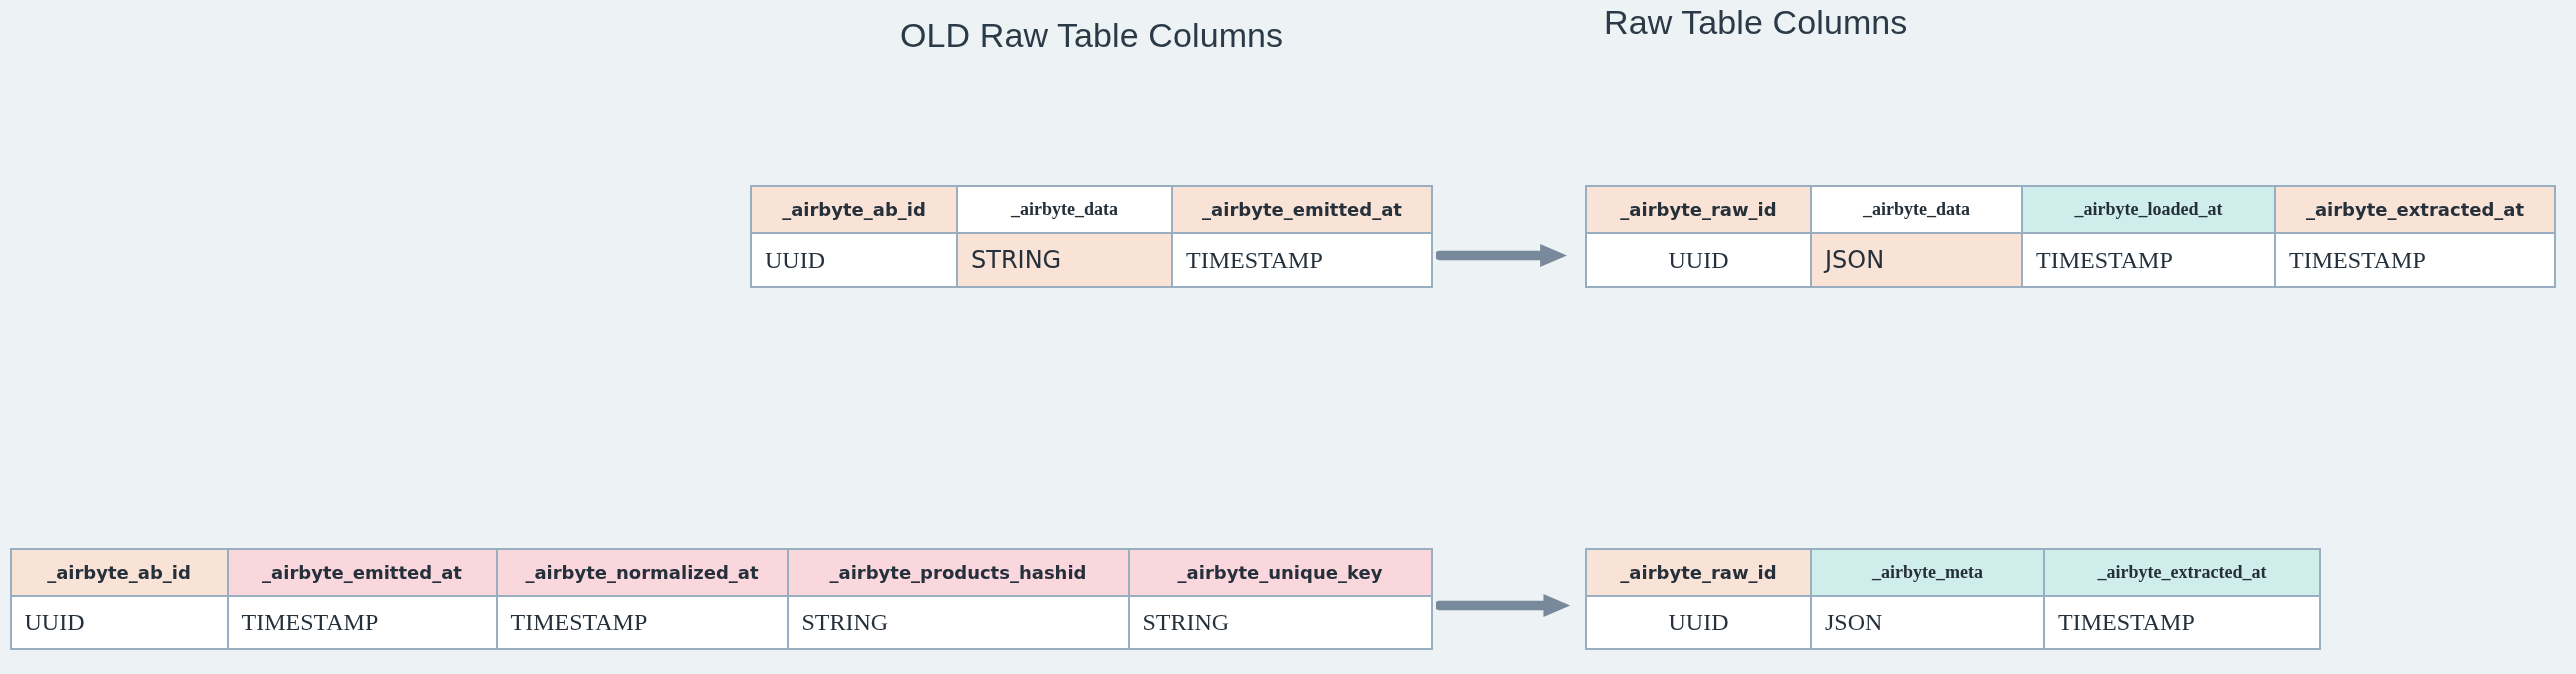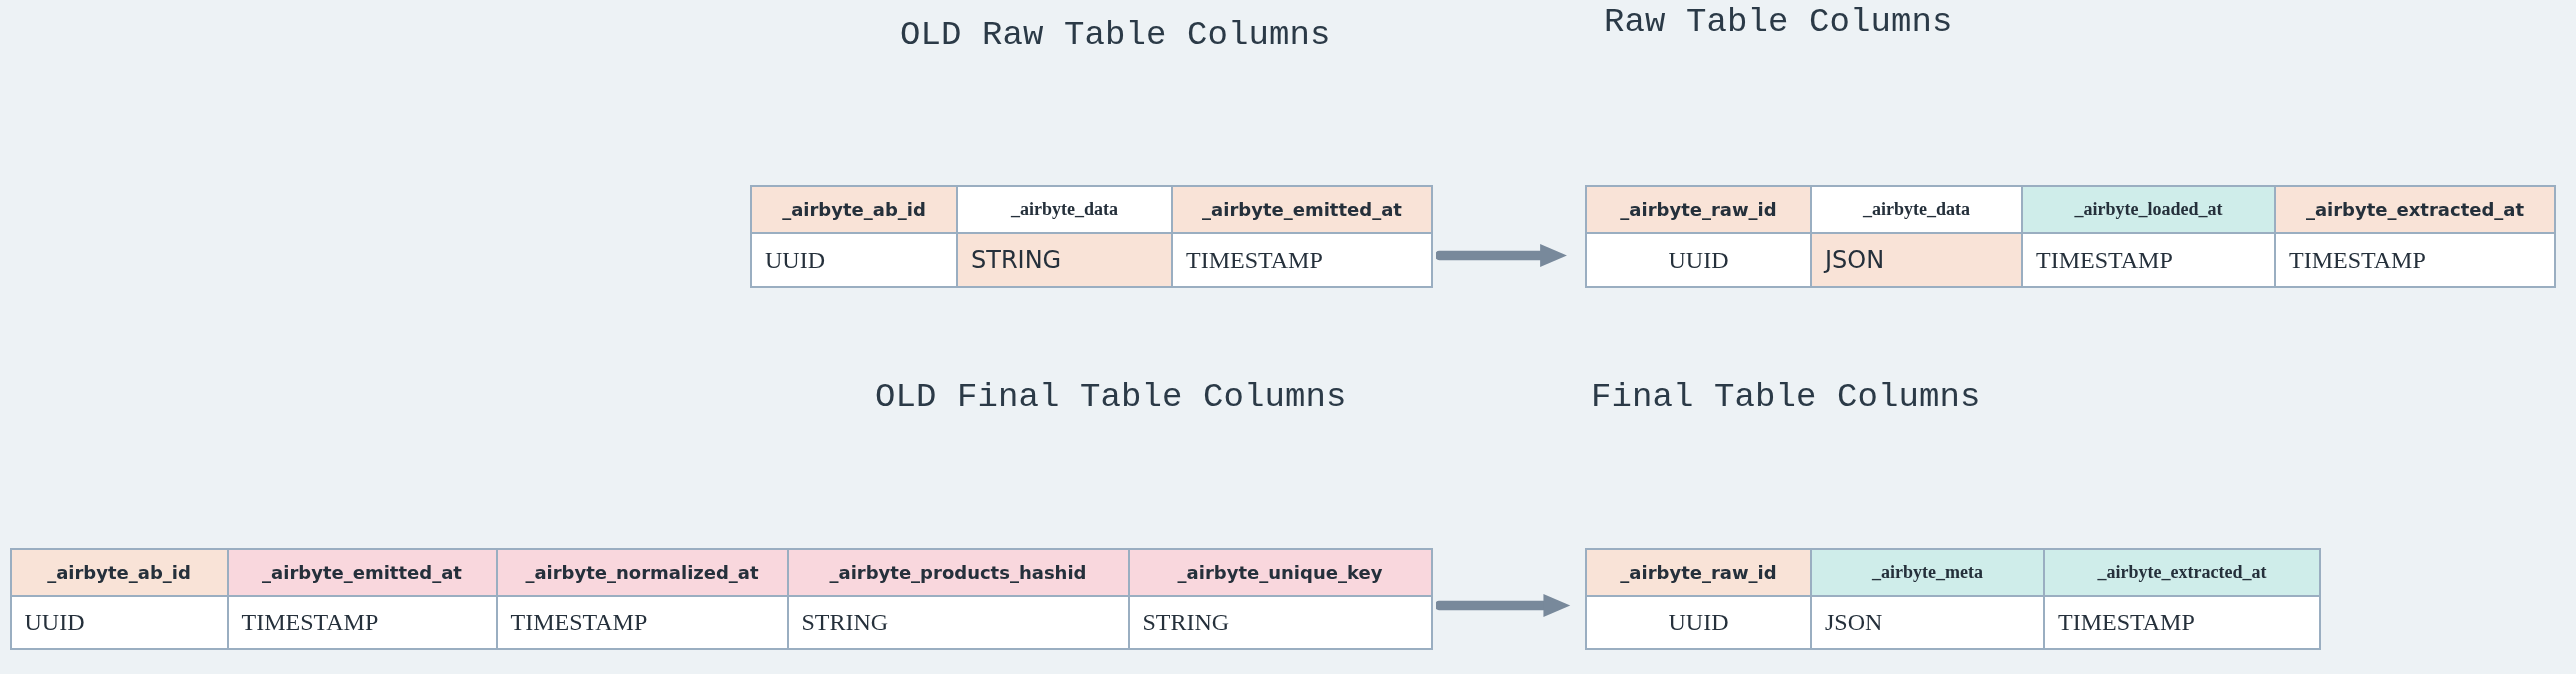--- a/index.html
+++ b/index.html
@@ -17,21 +17,21 @@
   .canvas {
     position: relative;
     width: 2576px;
     height: 675px;
   }
 
   
   .title {
     position: absolute;
     color: #2b3a47;
-    font-family: Liberation Mono, monospace;
+    font-family: Liberation Sans, sans-serif;
     font-weight: 400;
     font-size: 34px;
     letter-spacing: 0.1px;
     white-space: nowrap;
     line-height: 1;
   }
 
   
   .tbl {
     position: absolute;
@@ -79,23 +79,21 @@
 </style>
 </head>
 <body>
 
 <div class="canvas">
 
   <div class="title" style="left:900px; top:17.5px;">OLD Raw Table Columns</div>
 
   <div class="title" style="left:1604px; top:5px;">Raw Table Columns</div>
 
-  <div class="title" style="left:875px; top:380px;">OLD Final Table Columns</div>
 
-  <div class="title" style="left:1591px; top:380px;">Final Table Columns</div>
 
   <table class="tbl" id="tbl-old-raw" style="left:750px; top:185px; width:680px;">
     <colgroup>
       <col style="width:206px;">
         <col style="width:215px;">
         <col style="width:260px;">
     </colgroup>
     <tbody>
       <tr class="hdr">
         <td class="fill-peach">_airbyte_ab_id</td>

